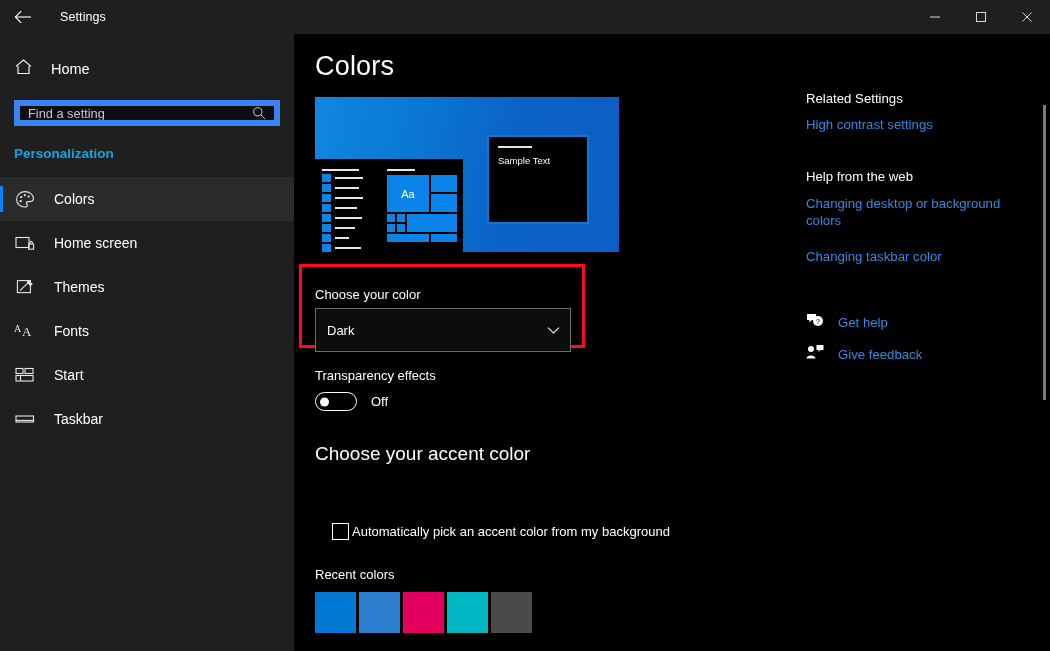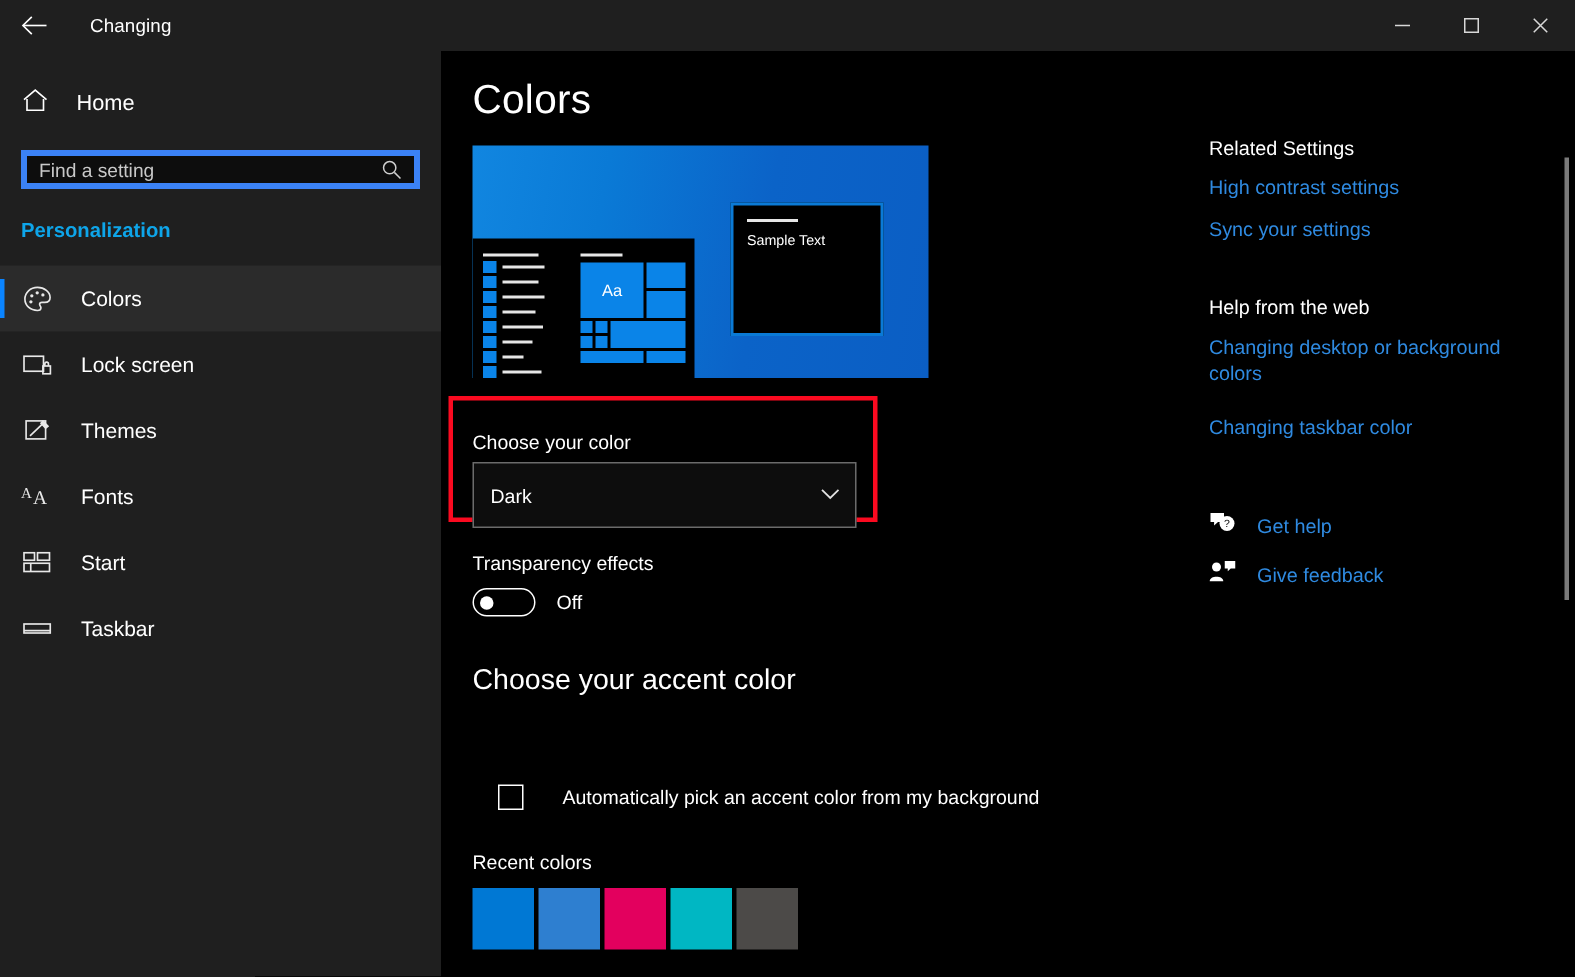--- a/index.html
+++ b/index.html
@@ -42,21 +42,21 @@
   }
   #home-row {
     display:flex; align-items:center; height:34px;
     margin-top:18px; padding-left:14px; gap:18px;
   }
   #home-row .lbl { font-size:14.5px; color:#fff; }
 
   #search-wrap {
     margin:14px 14px 0 14px;
     height:26px;
-    border:4px solid #3b82f6;
+    border:6px solid #3b82f6;
     background:#0d0d0d;
     display:flex; align-items:center;
     position:relative;
   }
   #search-input {
     flex:1; height:100%;
     background:transparent; border:0; outline:none;
     color:#d4d4d4; font-size:12.8px;
     font-family:"Liberation Sans", sans-serif;
     padding:0 8px;
@@ -171,21 +171,21 @@
   }
   #toggle-state { font-size:13px; color:#fff; }
 
   #accent-heading {
     position:absolute; left:21px; top:409px;
     font-size:19px; font-weight:300; color:#fff;
   }
 
   #auto-accent-row {
     position:absolute; left:21px; top:489px;
-    display:flex; align-items:center; gap:26px;padding-left:17px;
+    display:flex; align-items:center; gap:3px;padding-left:17px;
   }
   #auto-accent-box {
     width:17px; height:17px; border:1.3px solid #ffffff; background:transparent;
     flex:0 0 17px;
   }
   #auto-accent-label { font-size:13px; color:#fff; }
 
   #recent-label { position:absolute; left:21px; top:533px; }
 
   #swatches {
@@ -209,21 +209,21 @@
 
 <div id="titlebar">
   <div id="back-btn">
     <span>
       <svg width="18" height="14" viewBox="0 0 18 14">
         <path d="M7.2 1.2 L1.3 7 L7.2 12.8" fill="none" stroke="#ffffff" stroke-width="1.1"></path>
         <path d="M1.3 7 H17" fill="none" stroke="#ffffff" stroke-width="1.1"></path>
       </svg>
     </span>
   </div>
-  <div id="app-title">Changing</div>
+  <div id="app-title">Settings</div>
   <div id="winctrls">
     <div class="wc">
       <span>
         <svg width="12" height="12" viewBox="0 0 12 12">
             <path d="M1 6 H11" stroke="#d8d8d8" stroke-width="1"></path>
           </svg>
       </span>
     </div>
     <div class="wc">
       <span>
@@ -283,21 +283,21 @@
     </div>
 
     <div class="nav-item">
       <span class="nav-ico">
         <svg width="20" height="17" viewBox="0 0 20 17">
           <rect x="1" y="2.5" width="13" height="10" fill="none" stroke="#e8e8e8" stroke-width="1.1"></rect>
           <rect x="13.6" y="9" width="5" height="5.2" fill="none" stroke="#e8e8e8" stroke-width="1.1"></rect>
           <path d="M14.9 9 V7.6 a1.2 1.2 0 0 1 2.4 0 V9" fill="none" stroke="#e8e8e8" stroke-width="1.1"></path>
         </svg>
       </span>
-      <span class="nav-lbl">Lock screen</span>
+      <span class="nav-lbl">Home screen</span>
     </div>
 
     <div class="nav-item">
       <span class="nav-ico">
         <svg width="19" height="18" viewBox="0 0 19 18">
           <rect x="1.4" y="2.6" width="13" height="12" fill="none" stroke="#e8e8e8" stroke-width="1.1"></rect>
           <path d="M4 12.6 L13.8 3.2" stroke="#e8e8e8" stroke-width="1.1"></path>
           <path d="M12.6 2 L16.8 6.2 L14.4 8.2 L10.6 4.2 Z" fill="#e8e8e8"></path>
         </svg>
       </span>
@@ -441,21 +441,20 @@
     <div class="swatch" style="background:#0078d4"></div>
     <div class="swatch" style="background:#2e7fd0"></div>
     <div class="swatch" style="background:#e3005e"></div>
     <div class="swatch" style="background:#00b7c3"></div>
     <div class="swatch" style="background:#4c4a48"></div>
   </div>
 
   <div id="right-col">
     <div class="rc-head">Related Settings</div>
     <a class="rc-link" style="margin-top:11px">High contrast settings</a>
-    <a class="rc-link" style="margin-top:13px">Sync your settings</a>
 
     <div class="rc-head" style="margin-top:37px">Help from the web</div>
     <a class="rc-link" style="margin-top:11px; line-height:17px; max-width:208px">Changing desktop or background colors</a>
     <a class="rc-link" style="margin-top:20px">Changing taskbar color</a>
 
     <div style="margin-top:48px; display:flex; align-items:center; gap:14px;">
       <span>
         <svg width="18" height="16" viewBox="0 0 18 16">
           <path d="M1 2 h9 v6 h-4 l-2.6 2.3 V8 H1 Z" fill="#ffffff"></path>
           <circle cx="12" cy="9" r="5" fill="#ffffff"></circle>

